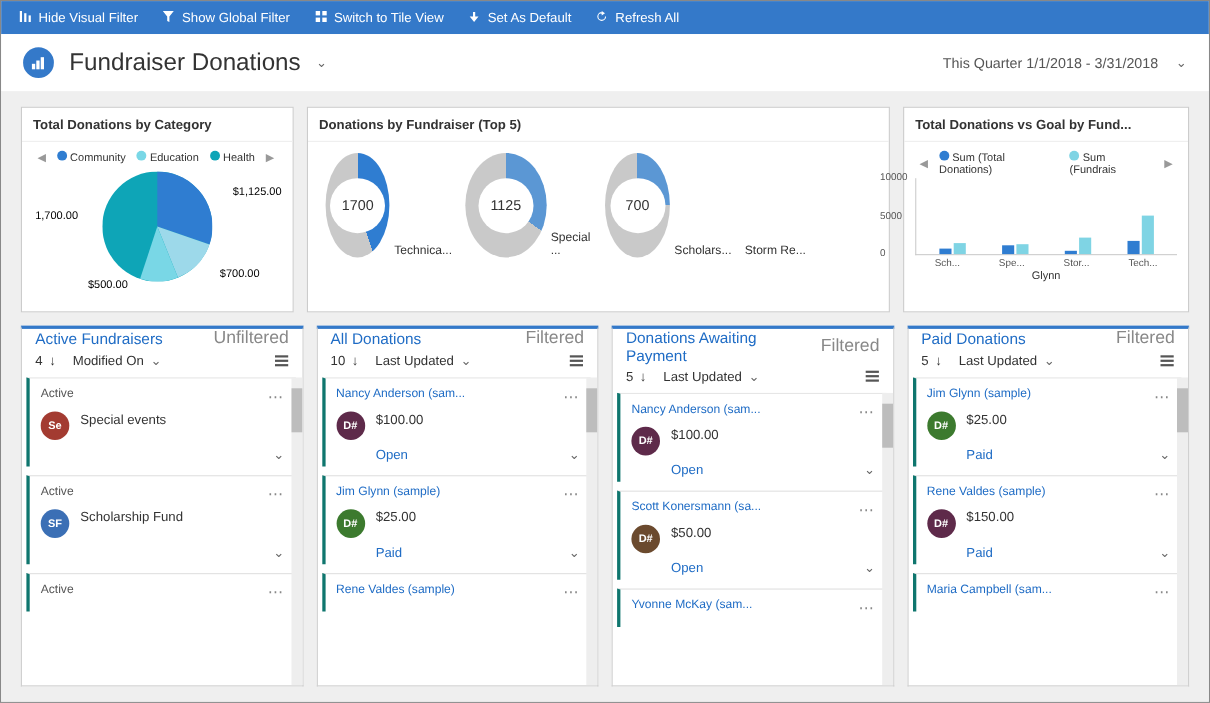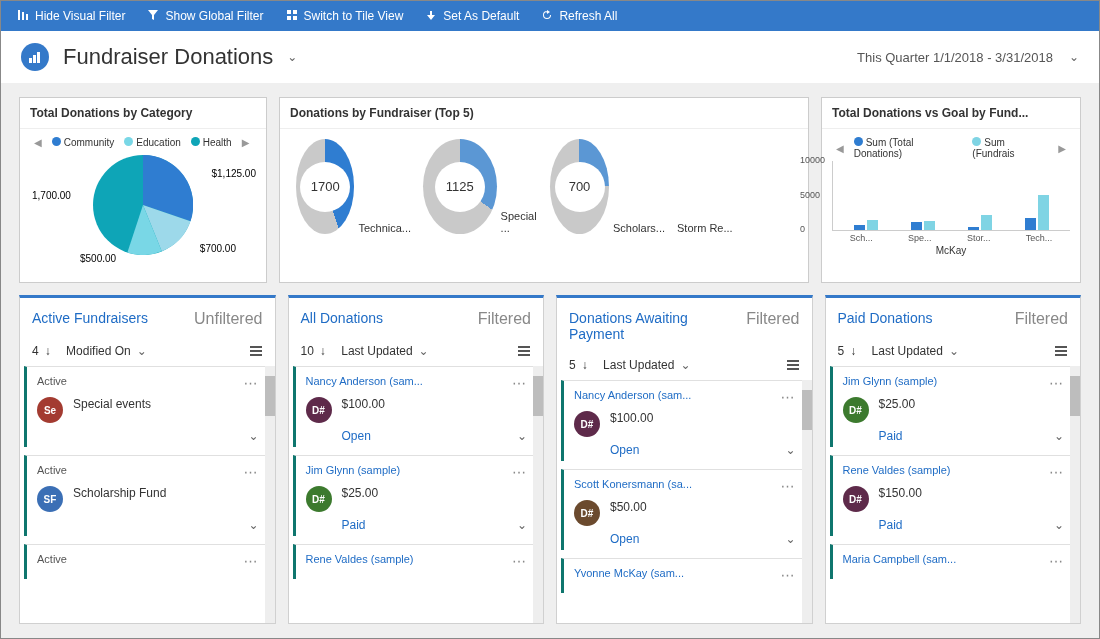--- a/index.html
+++ b/index.html
@@ -35,21 +35,21 @@
 
 .barchart{height:115px;display:flex;flex-direction:column}
 .bars{display:flex;align-items:flex-end;justify-content:space-around;height:70px;border-left:1px solid #ccc;border-bottom:1px solid #ccc;padding:0 4px;position:relative}
 .bgroup{display:flex;align-items:flex-end;gap:2px}
 .bar{width:11px}
 .xlabs{display:flex;justify-content:space-around;font-size:9px;color:#555;padding-top:2px}
 .xname{font-size:10px;color:#333;text-align:center;margin-top:2px}
 .yticks{position:absolute;left:-33px;top:-6px;bottom:-4px;font-size:9px;color:#555;display:flex;flex-direction:column;justify-content:space-between}
 
 .panel{background:#fff;border:1px solid #d0d0d0;flex:1;display:flex;flex-direction:column;border-top:3px solid #3479c9;position:relative}
-.panel-hdr{display:flex;justify-content:space-between;padding:12px 12px}
+.panel-hdr{display:flex;align-items:center;justify-content:space-between;padding:0 12px}
 .panel-hdr .title{color:#1f6cc5;font-size:14px}
 .panel-hdr .flt{color:#888;font-size:16px}
 .panel-ctrl{display:flex;align-items:center;justify-content:space-between;padding:4px 12px 8px;font-size:12px;color:#333}
 .panel-ctrl .sort{display:flex;align-items:center;gap:6px}
 .panel-ctrl svg{fill:#555}
 .list{overflow-y:auto;flex:1;position:relative}
 .list-item{border-top:1px solid #e0e0e0;padding:8px 10px 4px 10px;border-left:3px solid #0f766e;margin:0 6px 8px 4px}
 .li-top{display:flex;justify-content:space-between;font-size:11px;color:#1f6cc5;margin-bottom:6px}
 .li-row{display:flex;align-items:flex-start;gap:10px;font-size:12px;color:#333;margin-bottom:6px}
 .av{width:26px;height:26px;border-radius:50%;display:flex;align-items:center;justify-content:center;color:#fff;font-size:10px;font-weight:600}
@@ -209,21 +209,21 @@
       <div class="bar" style="height:11.9px;background:#2f7dd1"></div>
       <div class="bar" style="height:35px;background:#7fd4e4"></div>
     </div>
             </div>
           <div class="xlabs" id="xlabs">
               <span>Sch...</span>
               <span>Spe...</span>
               <span>Stor...</span>
               <span>Tech...</span>
             </div>
-          <div class="xname">McKay</div>
+          <div class="xname">Glynn</div>
         </div>
       </div>
     </div>
   </div>
 
   <div class="row row2" id="panels" style="flex:1;min-height:0">
       <div class="panel">
      <div class="panel-hdr">
        <span class="title">Active Fundraisers</span>
        <span class="flt">Unfiltered</span>

